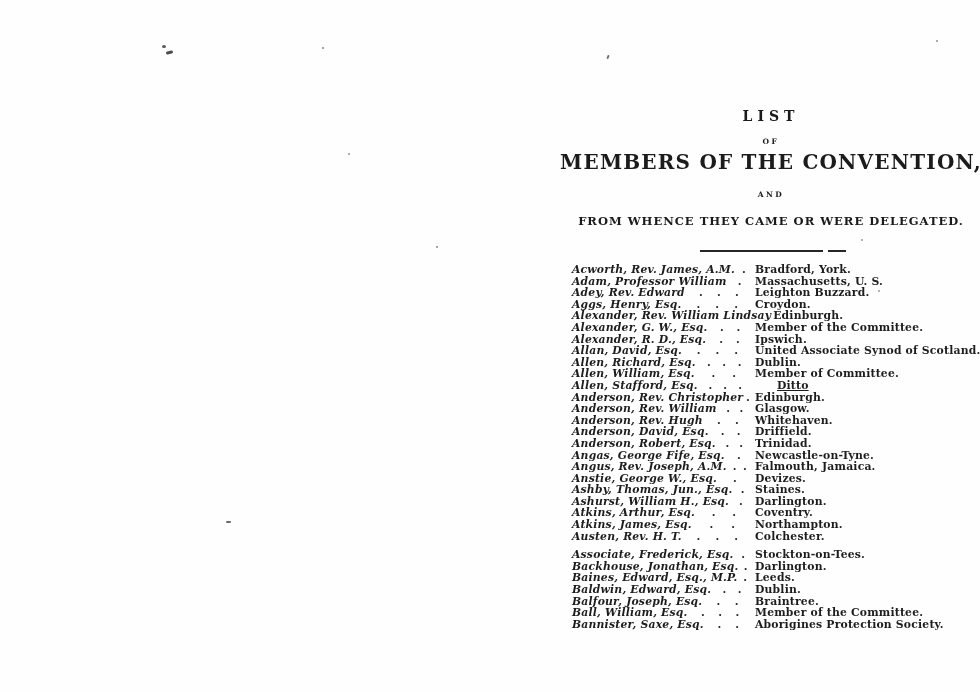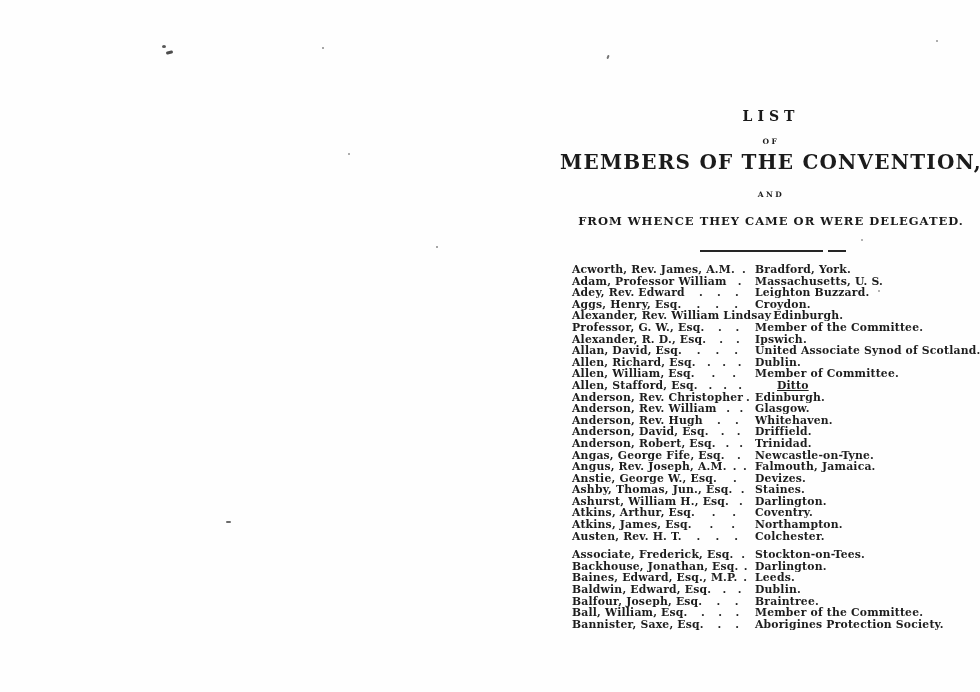--- a/index.html
+++ b/index.html
@@ -19,21 +19,21 @@
   .rule{position:absolute;top:250px;left:130px;width:150px;display:flex;gap:5px;}
   .rule .seg1{height:2px;background:#262626;width:123px;}
   .rule .seg2{height:2px;background:#262626;width:18px;}
 
   
   #member-list{position:absolute;top:264px;left:2px;width:400px;
     font-size:10.8px;font-weight:bold;letter-spacing:.2px;line-height:11.6px;color:#1d1d1d;}
   .group + .group{margin-top:7px;}
   .row{display:flex;align-items:baseline;}
   .name-wrap{display:flex;align-items:baseline;min-width:181px;}
-  .nm{white-space:nowrap;}
+  .nm{white-space:nowrap;font-style:italic;}
   .leader{flex:1;display:flex;justify-content:space-evenly;align-items:baseline;min-width:0;}
   .place{white-space:nowrap;padding-left:2px;}
   .place.indent{padding-left:24px;text-decoration:underline;}
 
   
   .speck{position:absolute;background:#3a3a3a;border-radius:50%;}
 </style>
 </head>
 <body>
 
@@ -106,21 +106,21 @@
           </div>
           <div class="row">
             <div class="name-wrap">
               <span class="nm">Alexander, Rev. William Lindsay</span>
               <span class="leader"></span>
             </div>
             <span class="place">Edinburgh.</span>
           </div>
           <div class="row">
             <div class="name-wrap">
-              <span class="nm">Professor, G. W., Esq.</span>
+              <span class="nm">Alexander, G. W., Esq.</span>
               <span class="leader">
                 <span>.</span>
                 <span>.</span>
               </span>
             </div>
             <span class="place">Member of the Committee.</span>
           </div>
           <div class="row">
             <div class="name-wrap">
               <span class="nm">Alexander, R. D., Esq.</span>

